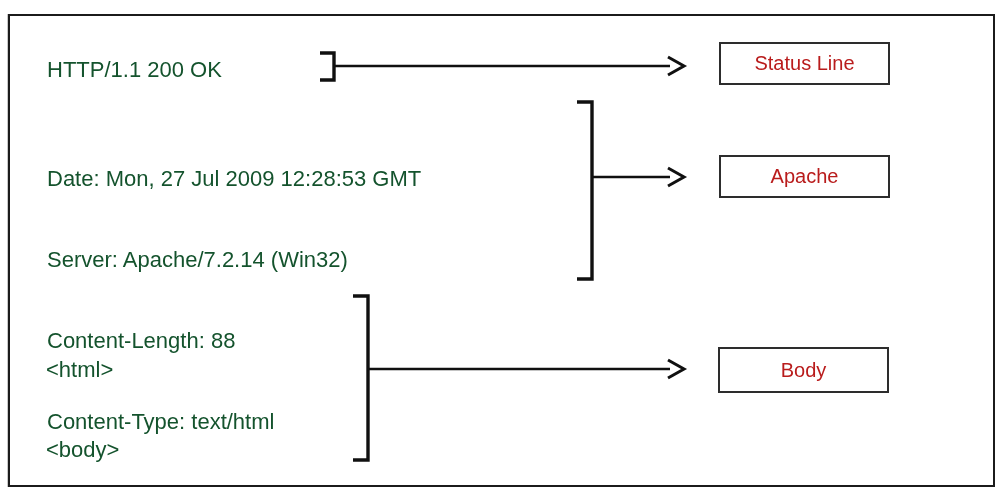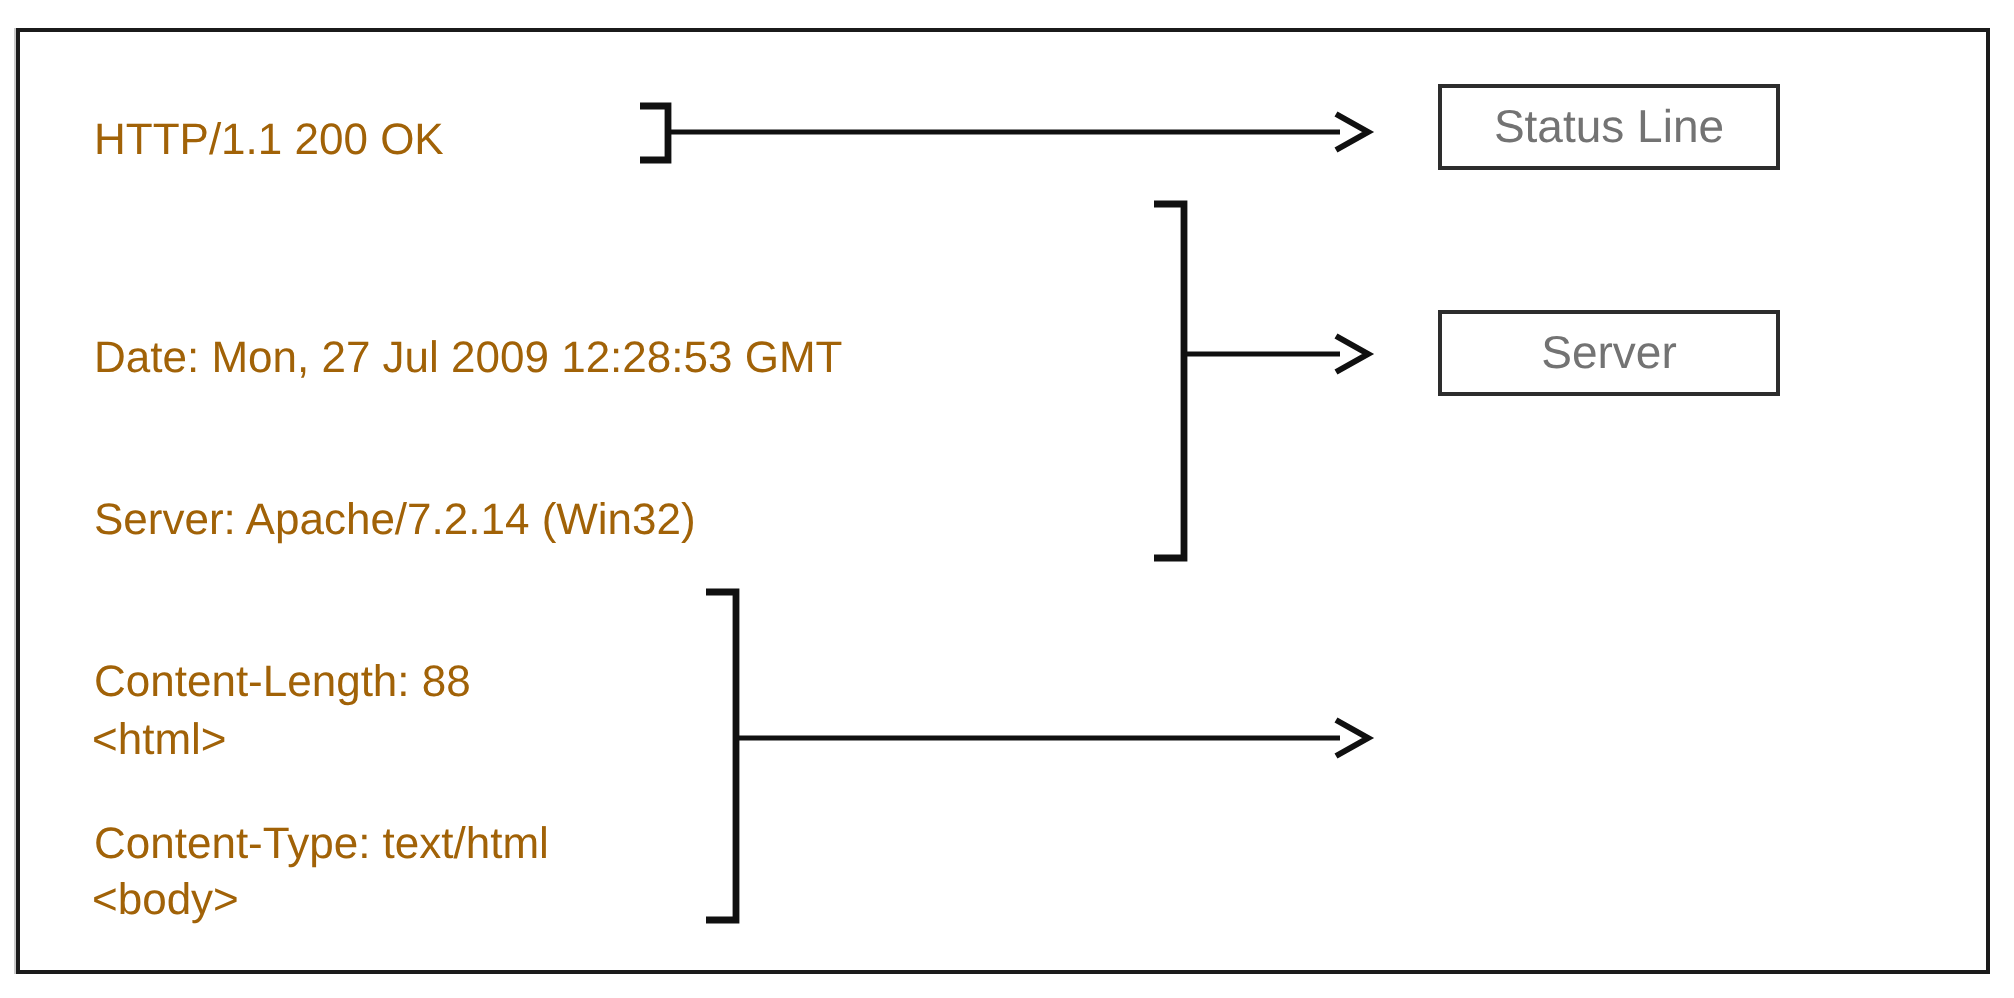--- a/index.html
+++ b/index.html
@@ -15,21 +15,21 @@
   .outer-border {
     position: absolute;
     left: 8px; top: 14px;
     width: 987px; height: 473px;
     border: 2px solid #1b1b1b;
     box-shadow: -1px 0 0 #c9c9c9;
     background: transparent;
   }
   .green-text {
     position: absolute;
-    color: #a16207;
+    color: #14532d;
     font-size: 22px;
     white-space: pre;
   }
   .status-line-text {
     left: 47px; top: 57px;
     line-height: 26px;
   }
   .headers-block {
     left: 47px; top: 111px;
     line-height: 27px;
@@ -44,22 +44,22 @@
     width: 1007px; height: 499px;
   }
   .label-box {
     position: absolute;
     width: 171px; height: 43px;
     border: 2px solid #2d2d2d;
     background: #ffffff;
     display: flex;
     align-items: center;
     justify-content: center;
-    color: #737373;
-    font-size: 23px;
+    color: #b91c1c;
+    font-size: 20px;
   }
   .label-box.status { left: 719px; top: 42px; }
   .label-box.headers { left: 719px; top: 155px; }
   .label-box.body { left: 718px; top: 347px; height: 46px; }
 </style>
 </head>
 <body>
 
 <div class="canvas">
 
@@ -101,16 +101,19 @@
       <path d="M353 296 H368 V460 H353" stroke-width="3.4"></path>
       <path d="M368 369 H670" stroke-width="2.6"></path>
       <path d="M668 360 L684 369 L668 378" stroke-width="3"></path>
     </g>
   </svg>
 
   <div class="label-box status">
     <span>Status Line</span>
   </div>
   <div class="label-box headers">
-    <span>Server</span>
+    <span>Apache</span>
+  </div>
+  <div class="label-box body">
+    <span>Body</span>
   </div>
 
 </div>
 
 </body></html>

